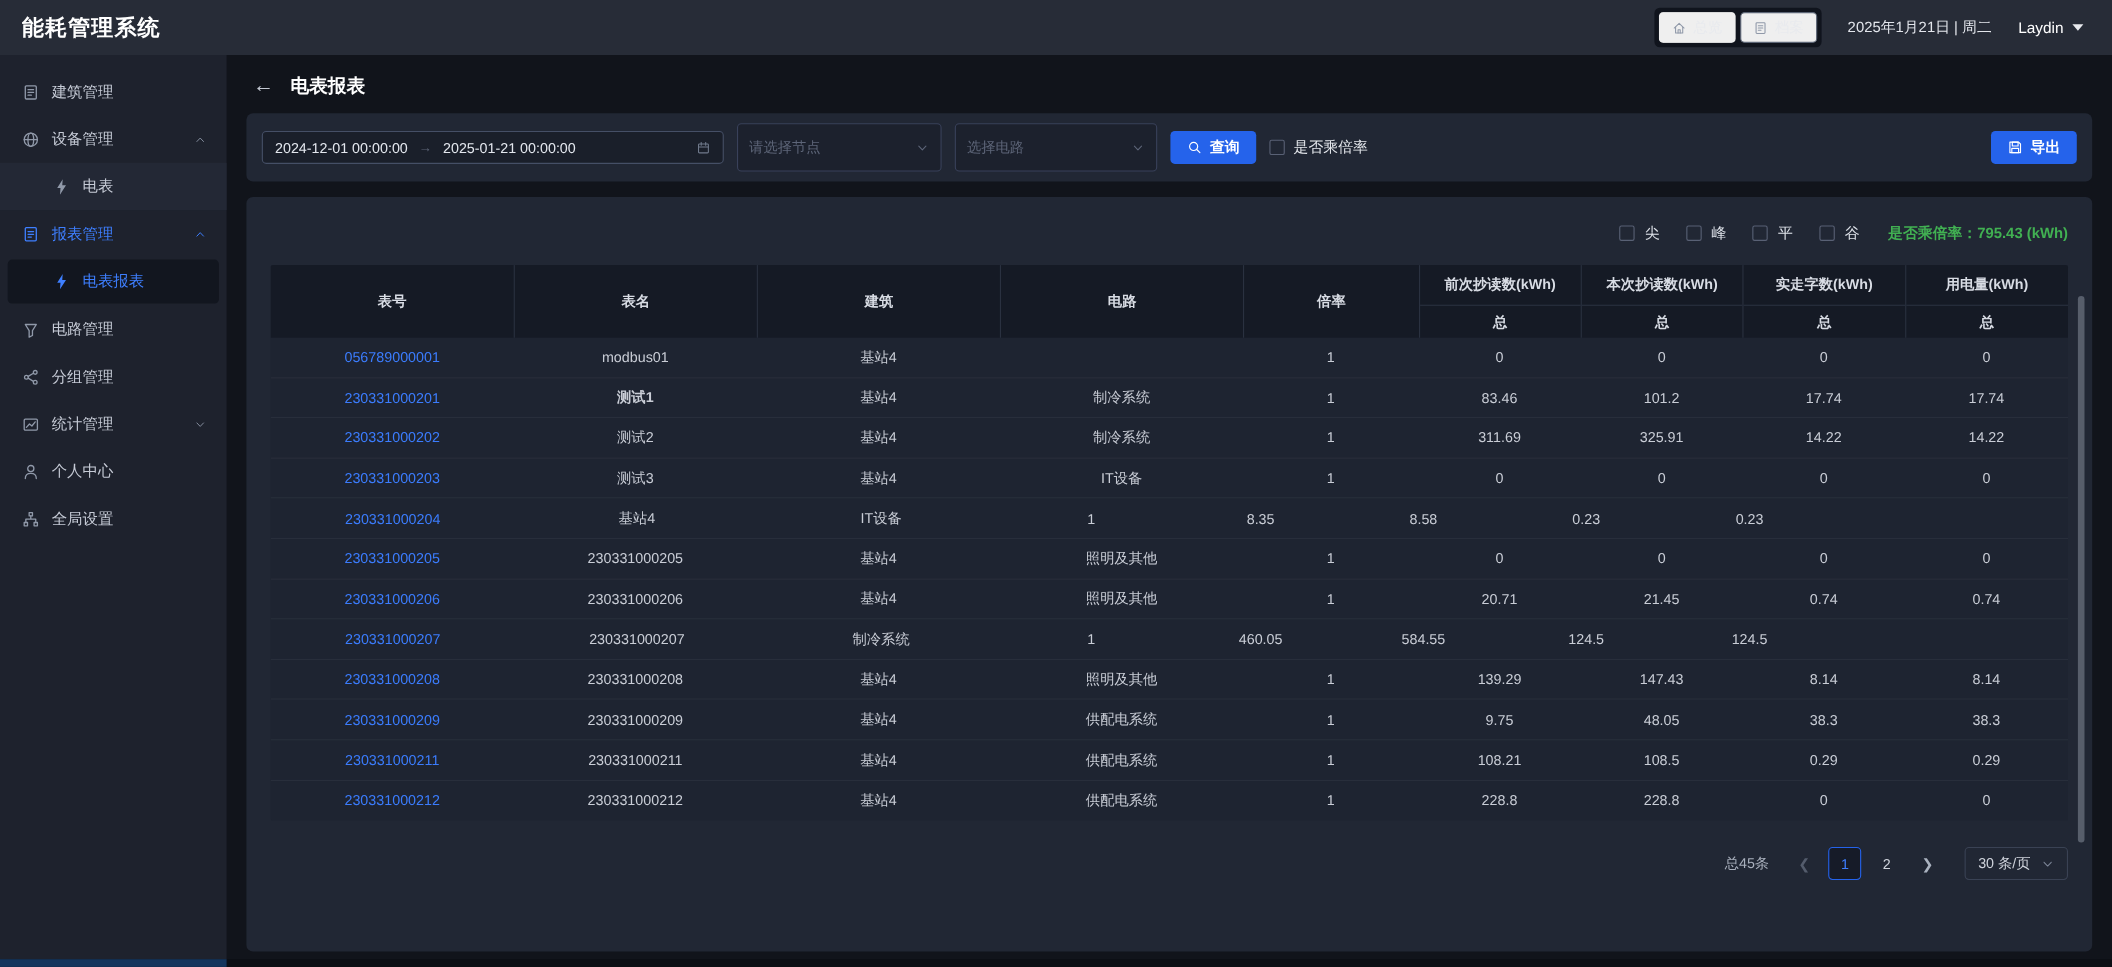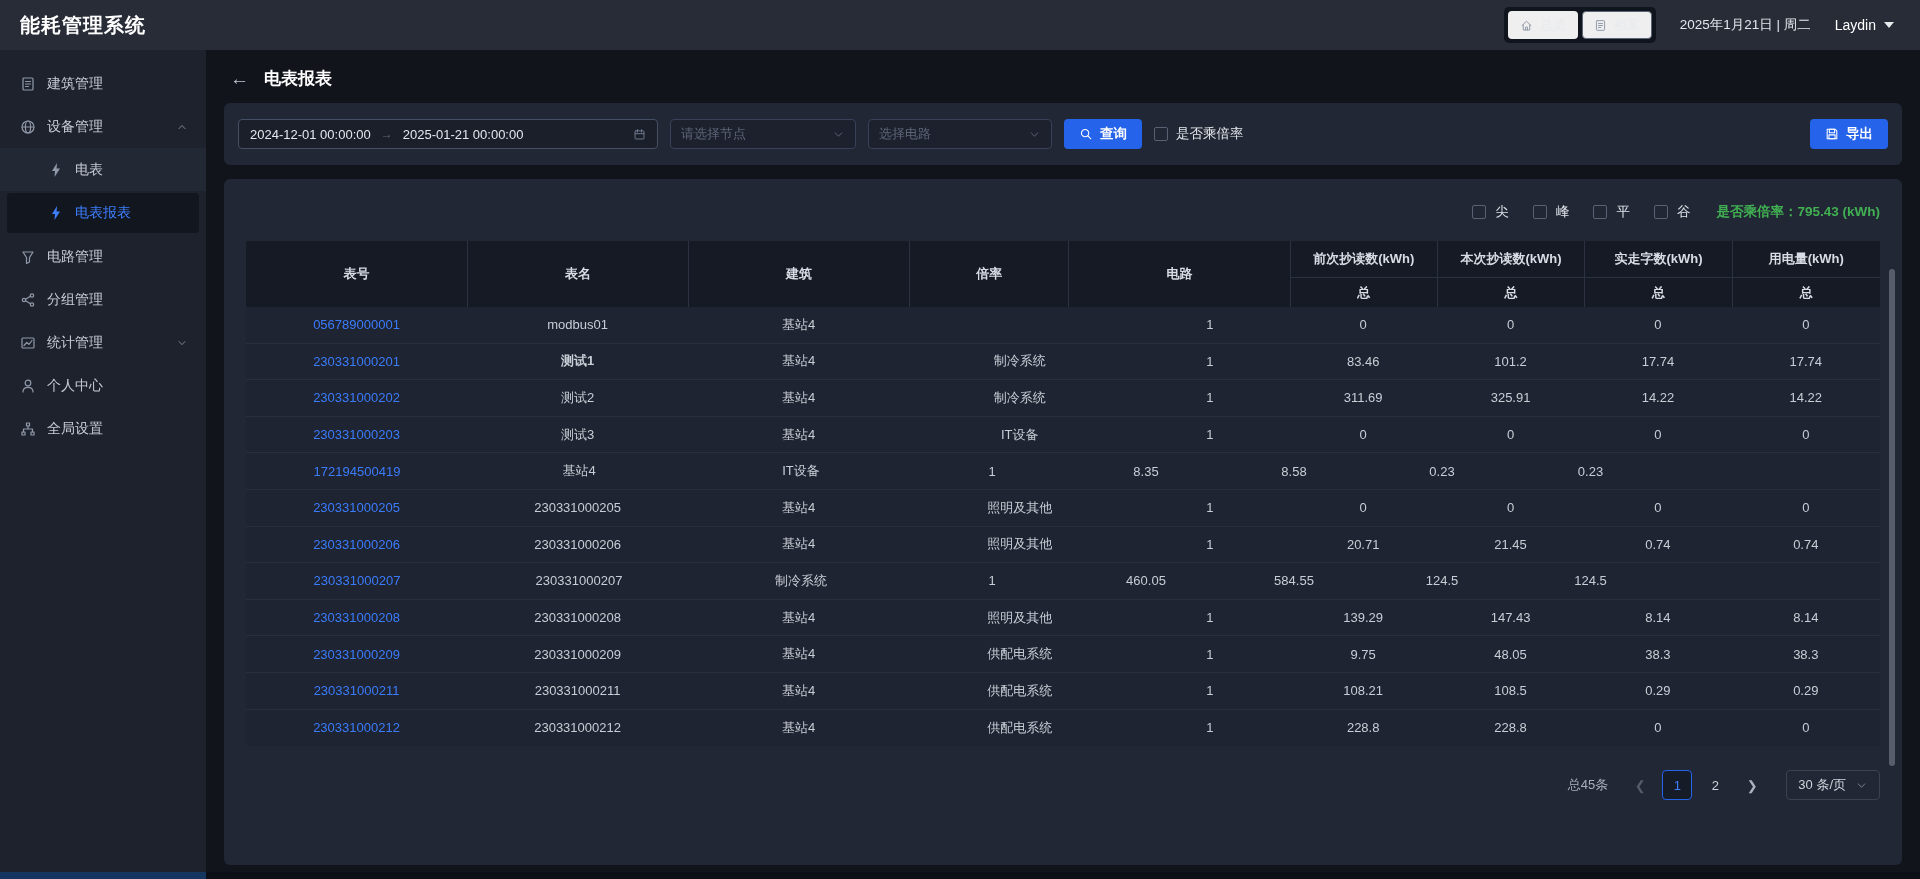--- a/index.html
+++ b/index.html
@@ -38,21 +38,21 @@
   
   .page-head{display:flex;align-items:center;gap:15px;margin:15px 0 12px 6px;height:26px}
   .back-arrow{color:#c3c8d2;font-size:19px;cursor:pointer;line-height:1}
   .page-title{font-size:17px;font-weight:bold;color:#fff}
 
   
   .filter-panel{background:#212734;border-radius:6px;height:62px;display:flex;align-items:center;padding:0 14px;gap:12px}
   .date-range{width:420px;height:30px;background:#1a1f2a;border:1px solid #454f66;border-radius:4px;display:flex;align-items:center;padding:0 11px;font-size:13px;color:#e3e7ee;gap:10px;cursor:pointer}
   .date-range .sep{color:#5c6476;font-size:12px}
   .date-range .cal{margin-left:auto;color:#707a8c}
-  .select{height:30px;background:#1c212d;border:1px solid #39415a;border-radius:4px;display:flex;align-items:center;padding:0 10px;font-size:13px;color:#5d6578;justify-content:space-between;cursor:pointer}
+  .select{height:44px;background:#1c212d;border:1px solid #39415a;border-radius:4px;display:flex;align-items:center;padding:0 10px;font-size:13px;color:#5d6578;justify-content:space-between;cursor:pointer}
   .select .icon{color:#5d6578}
   .sel-node{width:186px}
   .sel-circuit{width:184px}
   .btn{height:30px;background:#2563eb;color:#fff;border-radius:4px;display:inline-flex;align-items:center;gap:7px;padding:0 15px;font-size:13.5px;cursor:pointer;border:none;font-weight:bold}
   .btn .icon{color:#fff;width:14px;height:14px}
   .cb-row{display:flex;align-items:center;gap:8px;font-size:13.5px;color:#e6e9ee;cursor:pointer}
   .checkbox{width:14px;height:14px;border:1px solid #596175;border-radius:2px;background:transparent;flex:none;cursor:pointer}
   .export{margin-left:auto}
 
   
@@ -159,20 +159,37 @@
         </span>
       </div>
       <div class="side-item sub-section">
         <span class="icon ">
           <svg viewBox="0 0 16 16">
             <path d="M9 1 L4 9 h3 L6.5 15 L12 6.5 H8.6 Z" fill="currentColor" stroke="none"></path>
           </svg>
         </span>
         <span>电表</span>
       </div>
+      <div class="side-item blue">
+        <span class="icon ">
+          <svg viewBox="0 0 16 16">
+            <rect x="3" y="2" width="10" height="12" rx="1"></rect>
+            <line x1="5.5" y1="5.5" x2="10.5" y2="5.5"></line>
+            <line x1="5.5" y1="8" x2="10.5" y2="8"></line>
+            <line x1="5.5" y1="10.5" x2="8.5" y2="10.5"></line>
+          </svg>
+        </span>
+        <span>报表管理</span>
+        <span class="spacer"></span>
+        <span class="icon caret-ic">
+          <svg viewBox="0 0 16 16">
+            <polyline points="4,10.2 8,6 12,10.2"></polyline>
+          </svg>
+        </span>
+      </div>
       <div class="side-item sub-active">
         <span class="icon ">
           <svg viewBox="0 0 16 16">
             <path d="M9 1 L4 9 h3 L6.5 15 L12 6.5 H8.6 Z" fill="currentColor" stroke="none"></path>
           </svg>
         </span>
         <span>电表报表</span>
       </div>
       <div class="side-item">
         <span class="icon ">
@@ -314,22 +331,22 @@
           <span class="total" style="color: rgb(65, 176, 82);">
           <span>是否乘倍率：</span><span>795.43 (kWh)</span>
         </span>
       </div>
 
       <div class="table">
         <div class="thead">
             <div class="th" style="width: 222px;">表号</div>
             <div class="th" style="width: 222px;">表名</div>
             <div class="th" style="width: 222px;">建筑</div>
+            <div class="th" style="width: 222px;">电路</div>
             <div class="th" style="width: 160px;">倍率</div>
-            <div class="th" style="width: 222px;">电路</div>
             <div class="thg" style="width: 148px;">
               <div class="thg-top">前次抄读数(kWh)</div>
               <div class="thg-bot">总</div>
             </div>
             <div class="thg" style="width: 148px;">
               <div class="thg-top">本次抄读数(kWh)</div>
               <div class="thg-bot">总</div>
             </div>
             <div class="thg" style="width: 148px;">
               <div class="thg-top">实走字数(kWh)</div>
@@ -379,21 +396,21 @@
               <div class="td" style="width: 222px;">测试3</div>
               <div class="td" style="width: 222px;">基站4</div>
               <div class="td" style="width: 222px;">IT设备</div>
               <div class="td" style="width: 160px;">1</div>
               <div class="td" style="width: 148px;">0</div>
               <div class="td" style="width: 148px;">0</div>
               <div class="td" style="width: 148px;">0</div>
               <div class="td" style="width: 149px;">0</div>
             </div>
             <div class="tr">
-              <div class="td link" style="width: 222px;">172194500419</div>
+              <div class="td link" style="width: 222px;">230331000204</div>
               <div class="td" style="width: 222px;">基站4</div>
               <div class="td" style="width: 222px;">IT设备</div>
               <div class="td" style="width: 160px;">1</div>
               <div class="td" style="width: 148px;">8.35</div>
               <div class="td" style="width: 148px;">8.58</div>
               <div class="td" style="width: 148px;">0.23</div>
               <div class="td" style="width: 149px;">0.23</div>
             </div>
             <div class="tr">
               <div class="td link" style="width: 222px;">230331000205</div>

